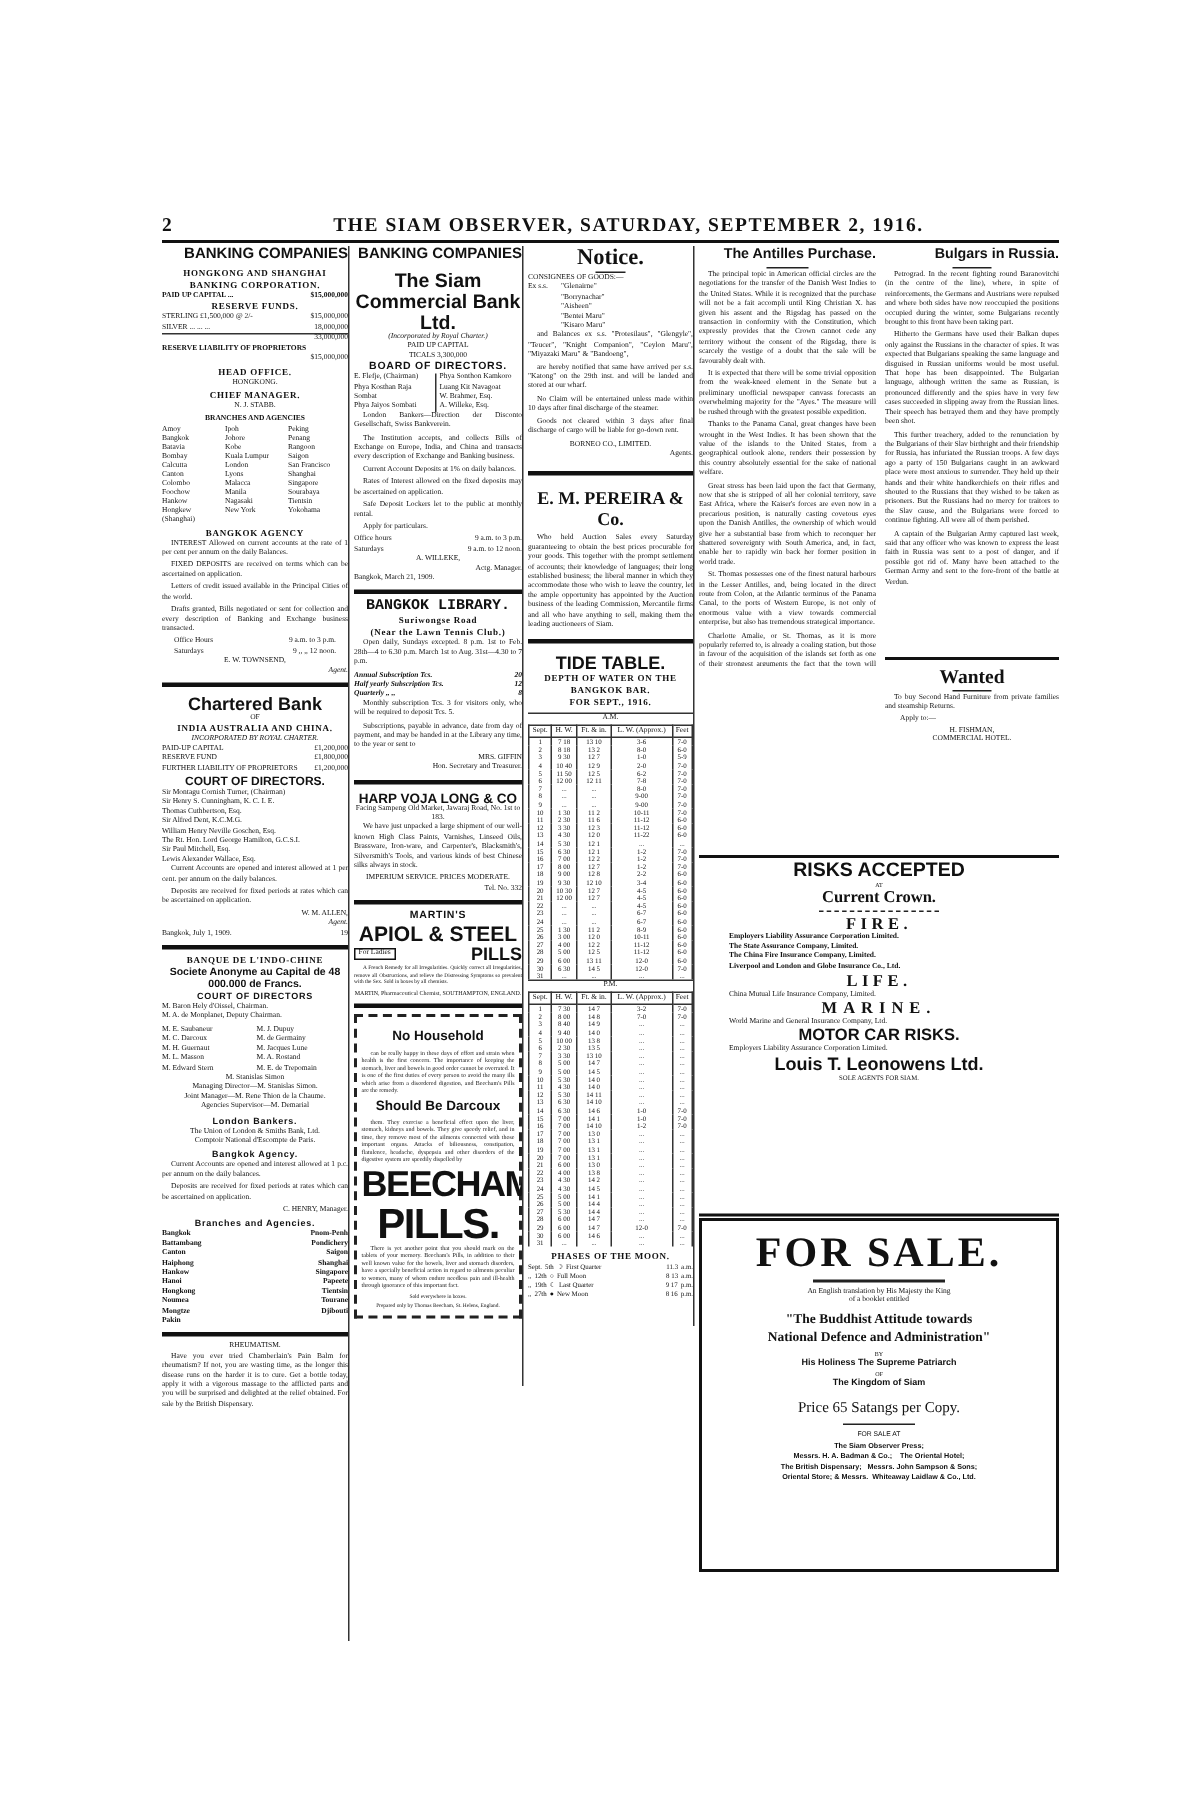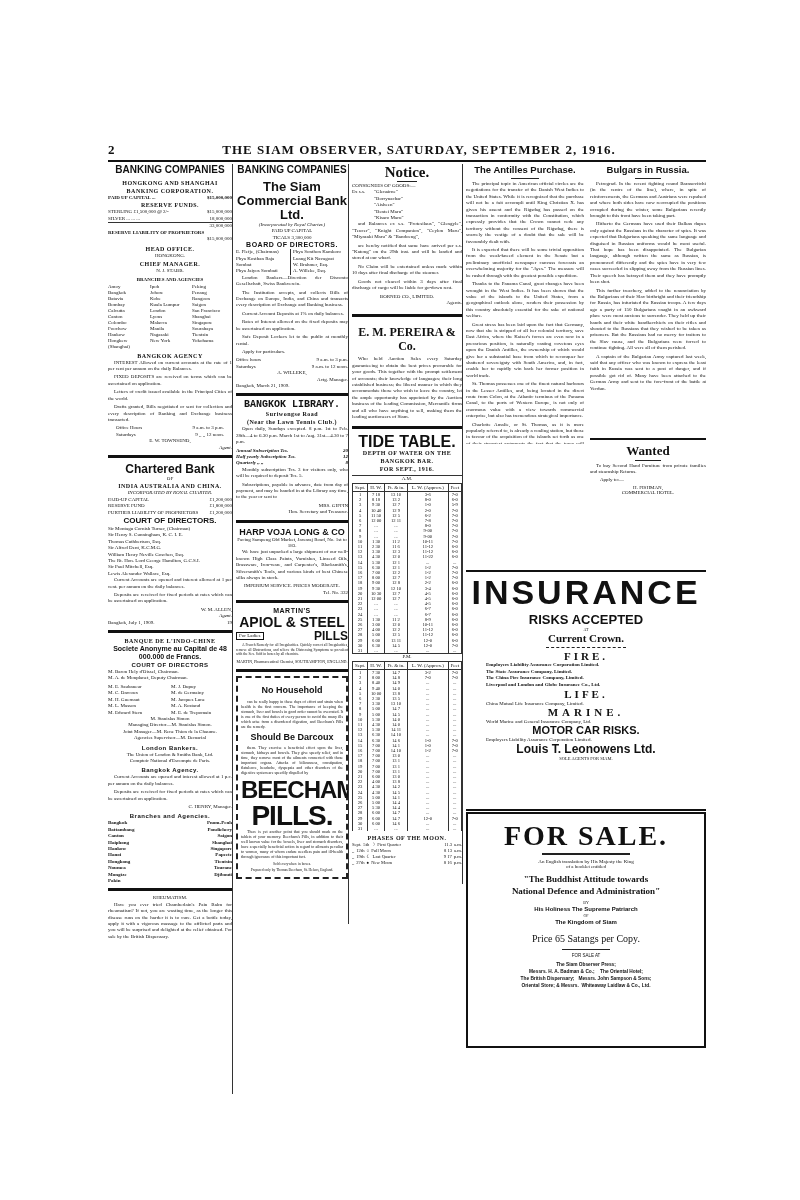--- a/index.html
+++ b/index.html
@@ -8,21 +8,21 @@
   .masthead{position:absolute;left:0;top:0;width:598px;height:20px;border-bottom:2px solid #111;}
   .masthead .pno{position:absolute;left:0;top:2px;font-size:13px;font-weight:bold;}
   .masthead .title{position:absolute;left:40px;right:16px;top:2px;text-align:center;font-size:13px;font-weight:bold;letter-spacing:1px;}
   .col{position:absolute;top:24px;font-size:5px;line-height:6.4px;overflow:hidden;}
   .c1{left:0;width:124px;height:930px;border-right:1px solid #333;}
   .c2{left:128px;width:112px;height:760px;border-right:1px solid #333;}
   .c3{left:244px;width:110px;height:720px;border-right:1px solid #333;}
   .c4{left:358px;width:118px;height:280px;}
   .c5{left:482px;width:116px;height:270px;}
   .rb{position:absolute;left:358px;width:240px;}
-  .h-sect{font-family:"Liberation Sans",sans-serif;font-weight:bold;font-size:10px;line-height:12px;text-align:center;white-space:nowrap;}
+  .h-sect{font-family:"Liberation Sans",sans-serif;font-weight:bold;font-size:10px;line-height:12px;text-align:right;white-space:nowrap;}
   .h-big{font-family:"Liberation Sans",sans-serif;font-weight:bold;font-size:13px;line-height:14px;text-align:center;}
   .h-med{font-weight:bold;font-size:8px;line-height:10px;text-align:center;}
   .h-sm{font-weight:bold;font-size:6px;line-height:8px;text-align:center;letter-spacing:.5px;}
   .ctr{text-align:center;}
   .rt{text-align:right;}
   .rule{border-top:1px solid #222;margin:3px 20px;}
   .rule-thick{border-top:3px solid #111;margin:4px 0;}
   p{margin:0 0 2px 0;text-align:justify;text-indent:6px;}
   .grid3{display:grid;grid-template-columns:1fr 1fr 1fr;column-gap:2px;font-size:5px;line-height:6px;}
   .grid2{display:grid;grid-template-columns:1fr 1fr;column-gap:2px;}
@@ -334,21 +334,21 @@
     <p>Goods not cleared within 3 days after final discharge of cargo will be liable for go-down rent.</p>
     <div class="ctr">BORNEO CO., LIMITED.</div>
     <div class="rt">Agents.</div>
     <div class="rule-thick" style="margin:8px 0"></div>
 
     <div class="h-big" style="font-family:'Liberation Serif',serif;font-size:12px">E. M. PEREIRA &amp; Co.</div>
     <p style="margin-top:3px">Who held Auction Sales every Saturday guaranteeing to obtain the best prices procurable for your goods. This together with the prompt settlement of accounts; their knowledge of languages; their long established business; the liberal manner in which they accommodate those who wish to leave the country, let the ample opportunity has appointed by the Auction business of the leading Commission, Mercantile firms and all who have anything to sell, making them the leading auctioneers of Siam.</p>
     <div class="rule-thick" style="margin:6px 0"></div>
 
     <div>
-      <div class="h-big" style="font-size:16px">TIDE TABLE.</div>
+      <div class="h-big" style="font-size:12px">TIDE TABLE.</div>
       <div class="h-sm">DEPTH OF WATER ON THE BANGKOK BAR.</div>
       <div class="h-sm">FOR SEPT., 1916.</div>
       <div class="ctr" style="border-top:1px solid #333;margin-top:2px">A.M.</div>
       <table class="tide">
         <thead>
             <tr>
           <th>Sept.</th>
           <th>H. W.</th>
           <th>Ft. &amp; in.</th>
           <th>L. W. (Approx.)</th>
@@ -867,21 +867,20 @@
   <div class="rb" style="left:482px;width:116px;top:298px;border-top:2px solid #111;padding-top:4px">
     <div class="h-big" style="font-family:'Liberation Serif',serif;font-size:13px">Wanted</div>
     <div class="rule" style="margin:2px 45px"></div>
     <p style="font-size:5px;line-height:6px">To buy Second Hand Furniture from private families and steamship Returns.</p>
     <div style="font-size:5px;padding-left:10px">Apply to:—</div>
     <div class="ctr" style="font-size:5px;margin-top:3px">H. FISHMAN,</div>
     <div class="ctr" style="font-size:5px">COMMERCIAL HOTEL.</div>
   </div>
 
   <div class="rb" style="top:430px;height:237px;border-top:2px solid #111;border-bottom:2px solid #111">
-    <div class="insurance">INSURANCE</div>
     <div class="ctr serif-lg" style="font-family:Liberation Sans, sans-serif;font-size:13px;line-height:15px">RISKS ACCEPTED</div>
     <div class="ctr" style="font-size:4px">AT</div>
     <div class="ctr serif-lg" style="font-size:11px;line-height:13px">Current Crown.</div>
     <div class="rule" style="margin:2px 80px;border-top-style:dashed"></div>
     <div class="ctr serif-lg" style="font-size:11px;letter-spacing:3px;line-height:12px">FIRE.</div>
     <div style="font-size:5px;line-height:6.5px;padding-left:20px;font-weight:bold">
       <div>Employers Liability Assurance Corporation Limited.</div>
       <div>The State Assurance Company, Limited.</div>
       <div>The China Fire Insurance Company, Limited.</div>
       <div>Liverpool and London and Globe Insurance Co., Ltd.</div>

